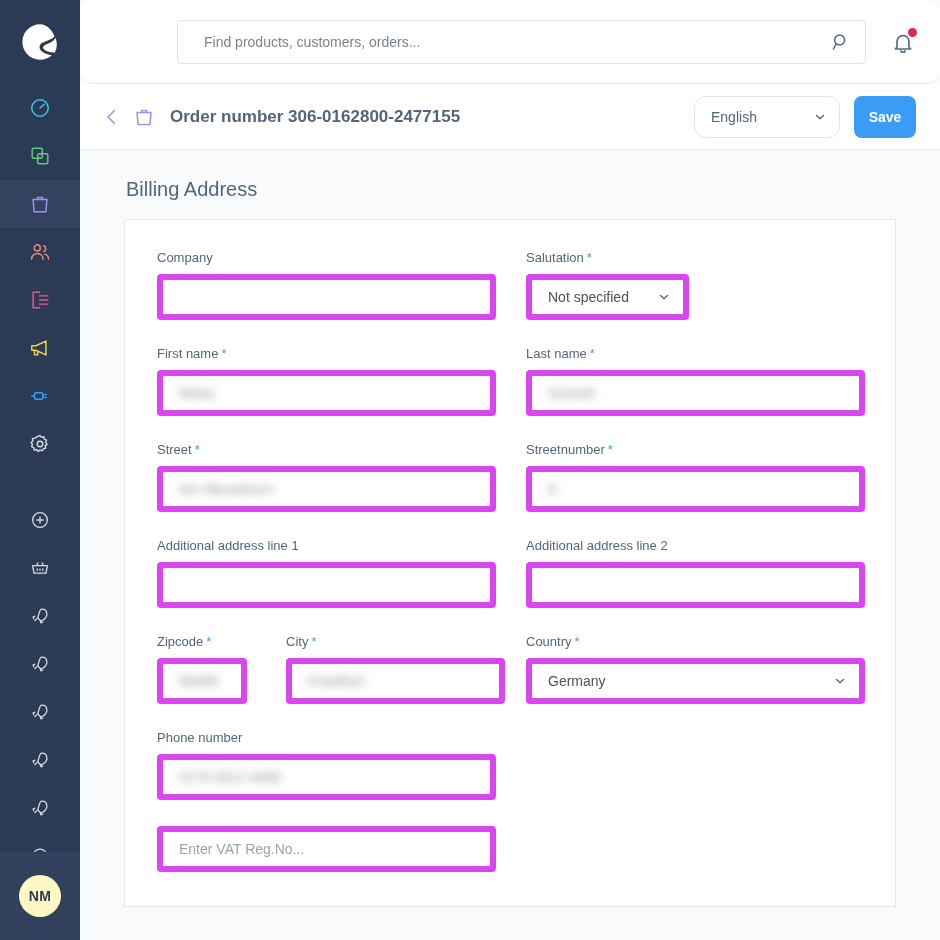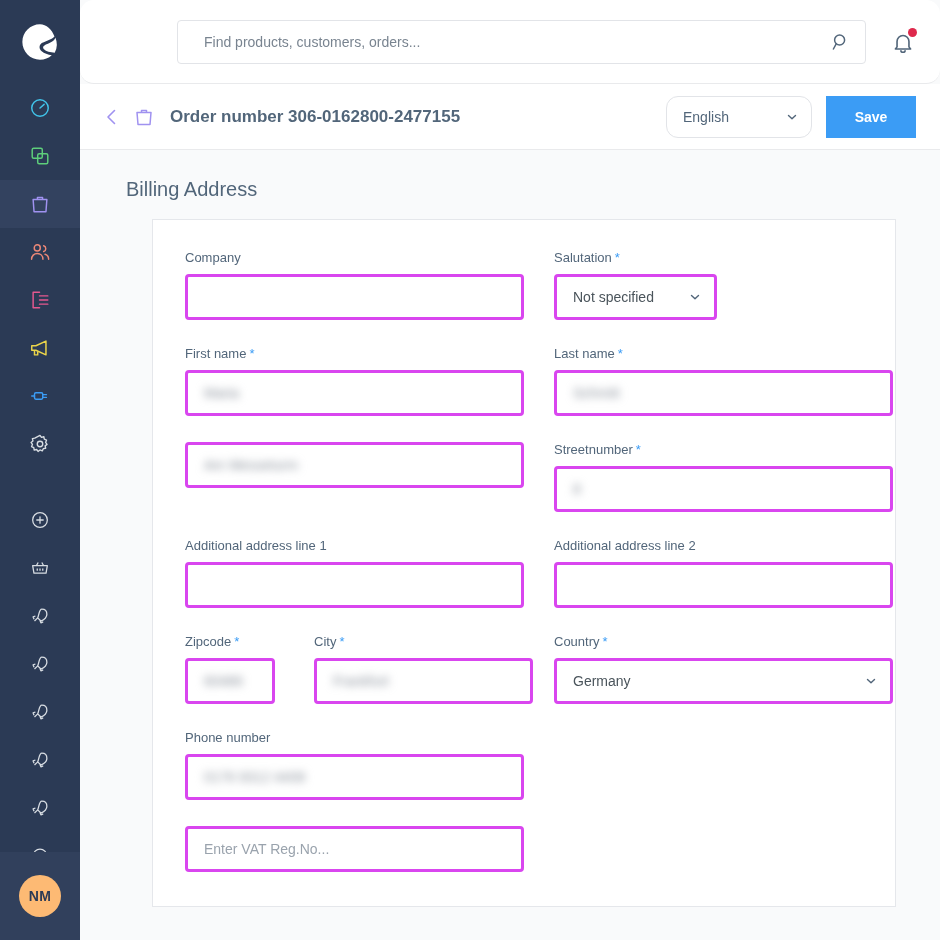--- a/index.html
+++ b/index.html
@@ -34,21 +34,21 @@
   .nav-item svg { width: 22px; height: 22px; display: block; }
   .nav-spacer-lg { height: 28px; }
   .sidebar-bottom {
     position: absolute; left: 0; bottom: 0;
     width: 80px; height: 88px;
     background: #31405c;
     display: flex; align-items: center; justify-content: center;
   }
   .avatar {
     width: 42px; height: 42px; border-radius: 50%;
-    background: #fdba74;
+    background: #fef9c3;
     color: #2b3a55; font-size: 14px; font-weight: bold;
     display: flex; align-items: center; justify-content: center;
     letter-spacing: .4px; cursor: pointer;
   }
 
   
   .main { flex: 1 1 auto; height: 940px; background: #f9fafb; display: flex; flex-direction: column; min-width: 0; }
 
   
   .search-header {
@@ -106,57 +106,56 @@
   .lang-select {
     width: 146px; height: 42px;
     border: 1px solid #e2e4e8; border-radius: 12px;
     background: #fff;
     display: flex; align-items: center;
     padding: 0 12px 0 16px;
     cursor: pointer;
   }
   .lang-label { font-size: 14px; color: #52667a; flex: 1; }
   .btn-save {
-    width: 90px; height: 42px;
+    width: 62px; height: 42px;
     background: #3b9cf5; color: #fff;
-    border: none; border-radius: 0;
+    border: none; border-radius: 8px;
     font-family: "Liberation Sans", sans-serif;
     font-size: 14px; font-weight: bold;
     cursor: pointer;
     text-align: center;
   }
 
   
   .content { flex: 1 1 auto; overflow: hidden; padding: 28px 44px 0 44px; }
   .section-title {
     font-size: 20px; color: #52667a;
     margin: 0 0 18px 2px;
   }
   .card {
     background: #ffffff;
     border: 1px solid #e5e7eb;
     border-radius: 0;
     padding: 30px 32px 34px 32px;
-    margin-left: 28px;
   }
   .form-row { display: flex; gap: 30px; margin-bottom: 26px; }
   .form-row:last-child { margin-bottom: 0; }
   .fg { display: flex; flex-direction: column; }
   .fg.half { width: 339px; flex: 0 0 339px; }
   .fg.zip { width: 90px; flex: 0 0 90px; }
   .fg.city { width: 219px; flex: 0 0 219px; }
   .zip-city { display: flex; gap: 39px; width: 339px; flex: 0 0 339px; }
   .fg-label {
     font-size: 13px; color: #52667a;
     margin-bottom: 9px; white-space: nowrap;
   }
   .req { color: #3b9cf5; margin-left: 3px; }
   .fld {
     height: 46px;
-    border: 3px solid #d946ef;
+    border: 6px solid #d946ef;
     border-radius: 4px;
     background: #fff;
     display: flex; align-items: center;
     padding: 0 16px;
     font-size: 14px; color: #4a545b;
     cursor: text;
     overflow: hidden;
   }
   .fld.select { cursor: pointer; padding-right: 12px; }
   .fld.select .sel-val { flex: 1; white-space: nowrap; }
@@ -397,20 +396,23 @@
               <span>Last name</span><span class="req">*</span>
             </div>
             <div class="fld">
               <span class="blurred">Schmitt</span>
             </div>
           </div>
         </div>
 
         <div class="form-row">
           <div class="fg half">
+            <div class="fg-label">
+              <span>Street</span><span class="req">*</span>
+            </div>
             <div class="fld">
               <span class="blurred">Am Messeturm</span>
             </div>
           </div>
           <div class="fg half">
             <div class="fg-label">
               <span>Streetnumber</span><span class="req">*</span>
             </div>
             <div class="fld">
               <span class="blurred">8</span>

